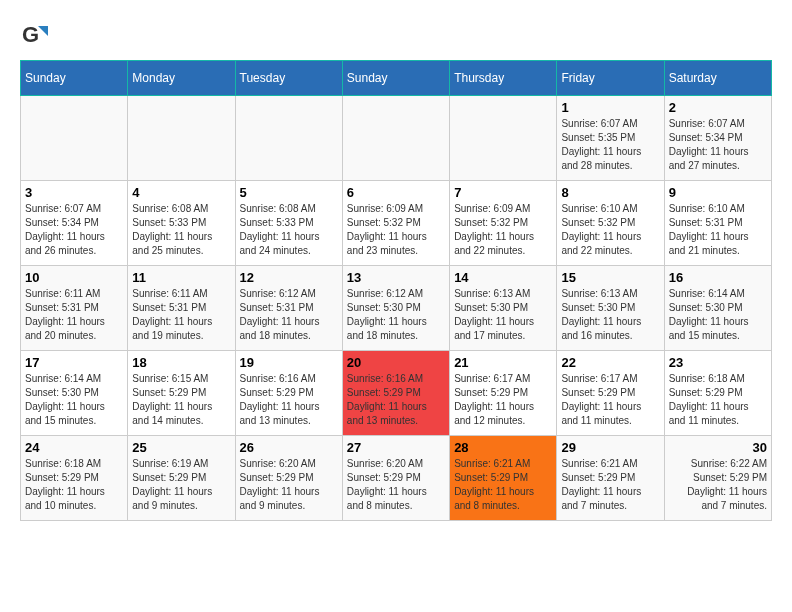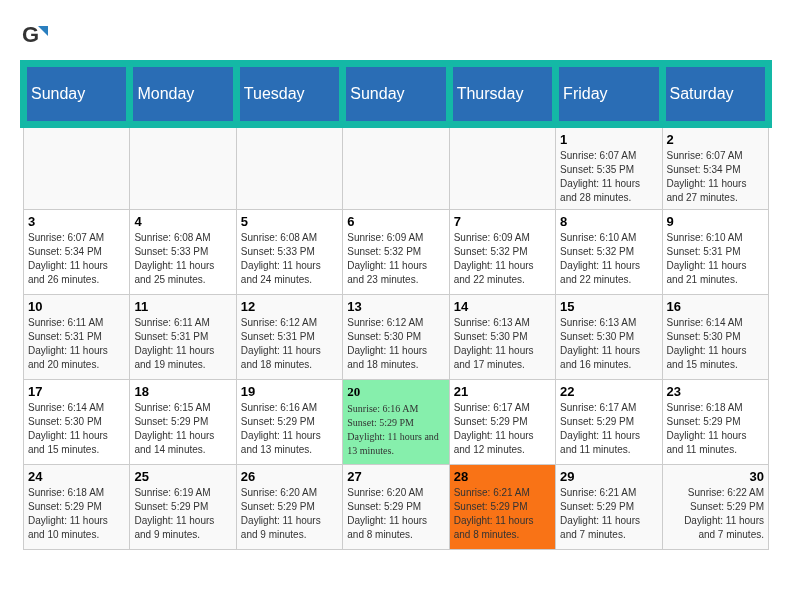--- a/index.html
+++ b/index.html
@@ -45,25 +45,25 @@
       color: #555;
     }
     .calendar {
       width: 100%;
       border-collapse: collapse;
       font-size: 11px;
     }
     .calendar thead tr th {
       background: #2a6db5;
       color: #fff;
-      padding: 18px 4px;
+      padding: 10px 4px;
       text-align: left;
-      font-size: 16px;
+      font-size: 12px;
       font-weight: normal;
-      border: 7px solid #14b8a6;
+      border: 1px solid #14b8a6;
     }
     .calendar tbody tr td {
       border: 1px solid #ccc;
       vertical-align: top;
       padding: 4px;
       height: 85px;
       width: calc(100% / 7);
       background: #fff;
     }
     .calendar tbody tr:nth-child(odd) td {
@@ -239,21 +239,21 @@
           <div class="day-info" style="white-space: pre-line;">Sunrise: 6:15 AM
 Sunset: 5:29 PM
 Daylight: 11 hours and 14 minutes.</div>
         </td>
         <td style="background: rgb(255, 255, 255);">
           <span class="day-num">19</span>
           <div class="day-info" style="white-space: pre-line;">Sunrise: 6:16 AM
 Sunset: 5:29 PM
 Daylight: 11 hours and 13 minutes.</div>
         </td>
-        <td style="background: #86efac; font-family: Liberation Serif, serif;">
+        <td style="background: #ef4444;">
           <span class="day-num">20</span>
           <div class="day-info" style="white-space: pre-line;">Sunrise: 6:16 AM
 Sunset: 5:29 PM
 Daylight: 11 hours and 13 minutes.</div>
         </td>
         <td style="background: rgb(255, 255, 255);">
           <span class="day-num">21</span>
           <div class="day-info" style="white-space: pre-line;">Sunrise: 6:17 AM
 Sunset: 5:29 PM
 Daylight: 11 hours and 12 minutes.</div>

